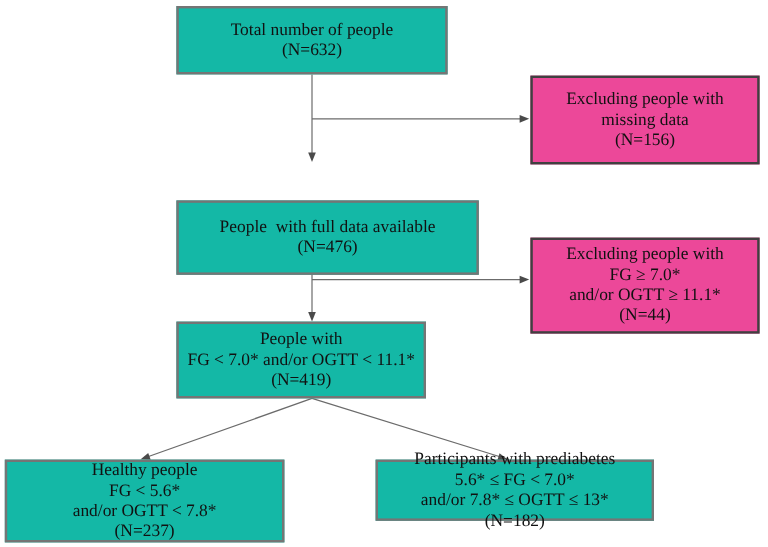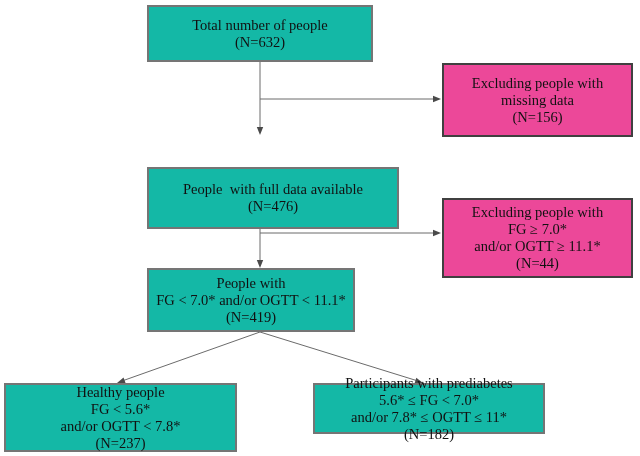--- a/index.html
+++ b/index.html
@@ -97,17 +97,17 @@
   <div class="node gray" style="left:4px; top:383px; width:233px; height:69px;">
     <div class="line">Healthy people</div>
     <div class="line">FG &lt; 5.6*</div>
     <div class="line">and/or OGTT &lt; 7.8*</div>
     <div class="line">(N=237)</div>
   </div>
 
   <div class="node gray" style="left:313px; top:383px; width:232px; height:51px;">
     <div class="line">Participants with prediabetes</div>
     <div class="line">5.6* ≤ FG &lt; 7.0*</div>
-    <div class="line">and/or 7.8* ≤ OGTT ≤ 11*</div>
+    <div class="line">and/or 7.8* ≤ OGTT ≤ 13*</div>
     <div class="line">(N=182)</div>
   </div>
 
 </div>
 
 </body></html>

